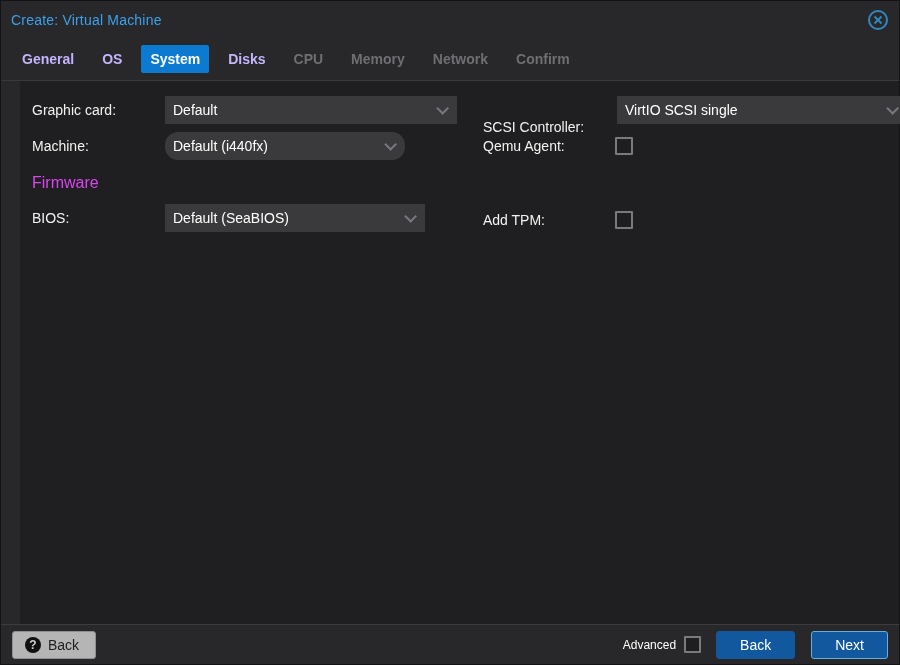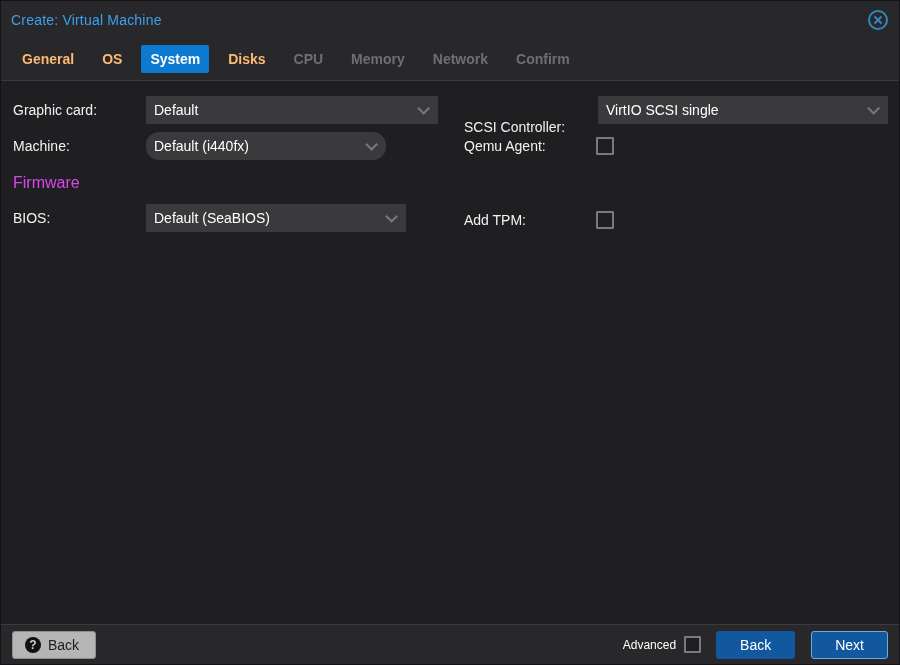--- a/index.html
+++ b/index.html
@@ -52,34 +52,35 @@
     align-items: center;
     gap: 10px;
     padding: 0 12px;
     background: #28282a;
     border-bottom: 1px solid #3a3a3c;
     flex: 0 0 auto;
   }
   .tab {
     font-size: 14px;
     font-weight: 700;
-    color: #fdba74;
+    color: #c4b5fd;
     padding: 6px 9px;
     border-radius: 2px;
     cursor: pointer;
     white-space: nowrap;
   }
   .tab.active { background: #0d7ad2; color: #ffffff; }
   .tab.disabled { color: #6f6f73; cursor: default; }
 
   
   .body {
     position: relative;
     flex: 1 1 auto;
     background: #1f1f21;
+    margin-left: 19px;
   }
   .flabel {
     position: absolute;
     font-size: 14px;
     color: #f2f2f2;
     height: 28px;
     line-height: 28px;
     white-space: nowrap;
   }
   .field {

